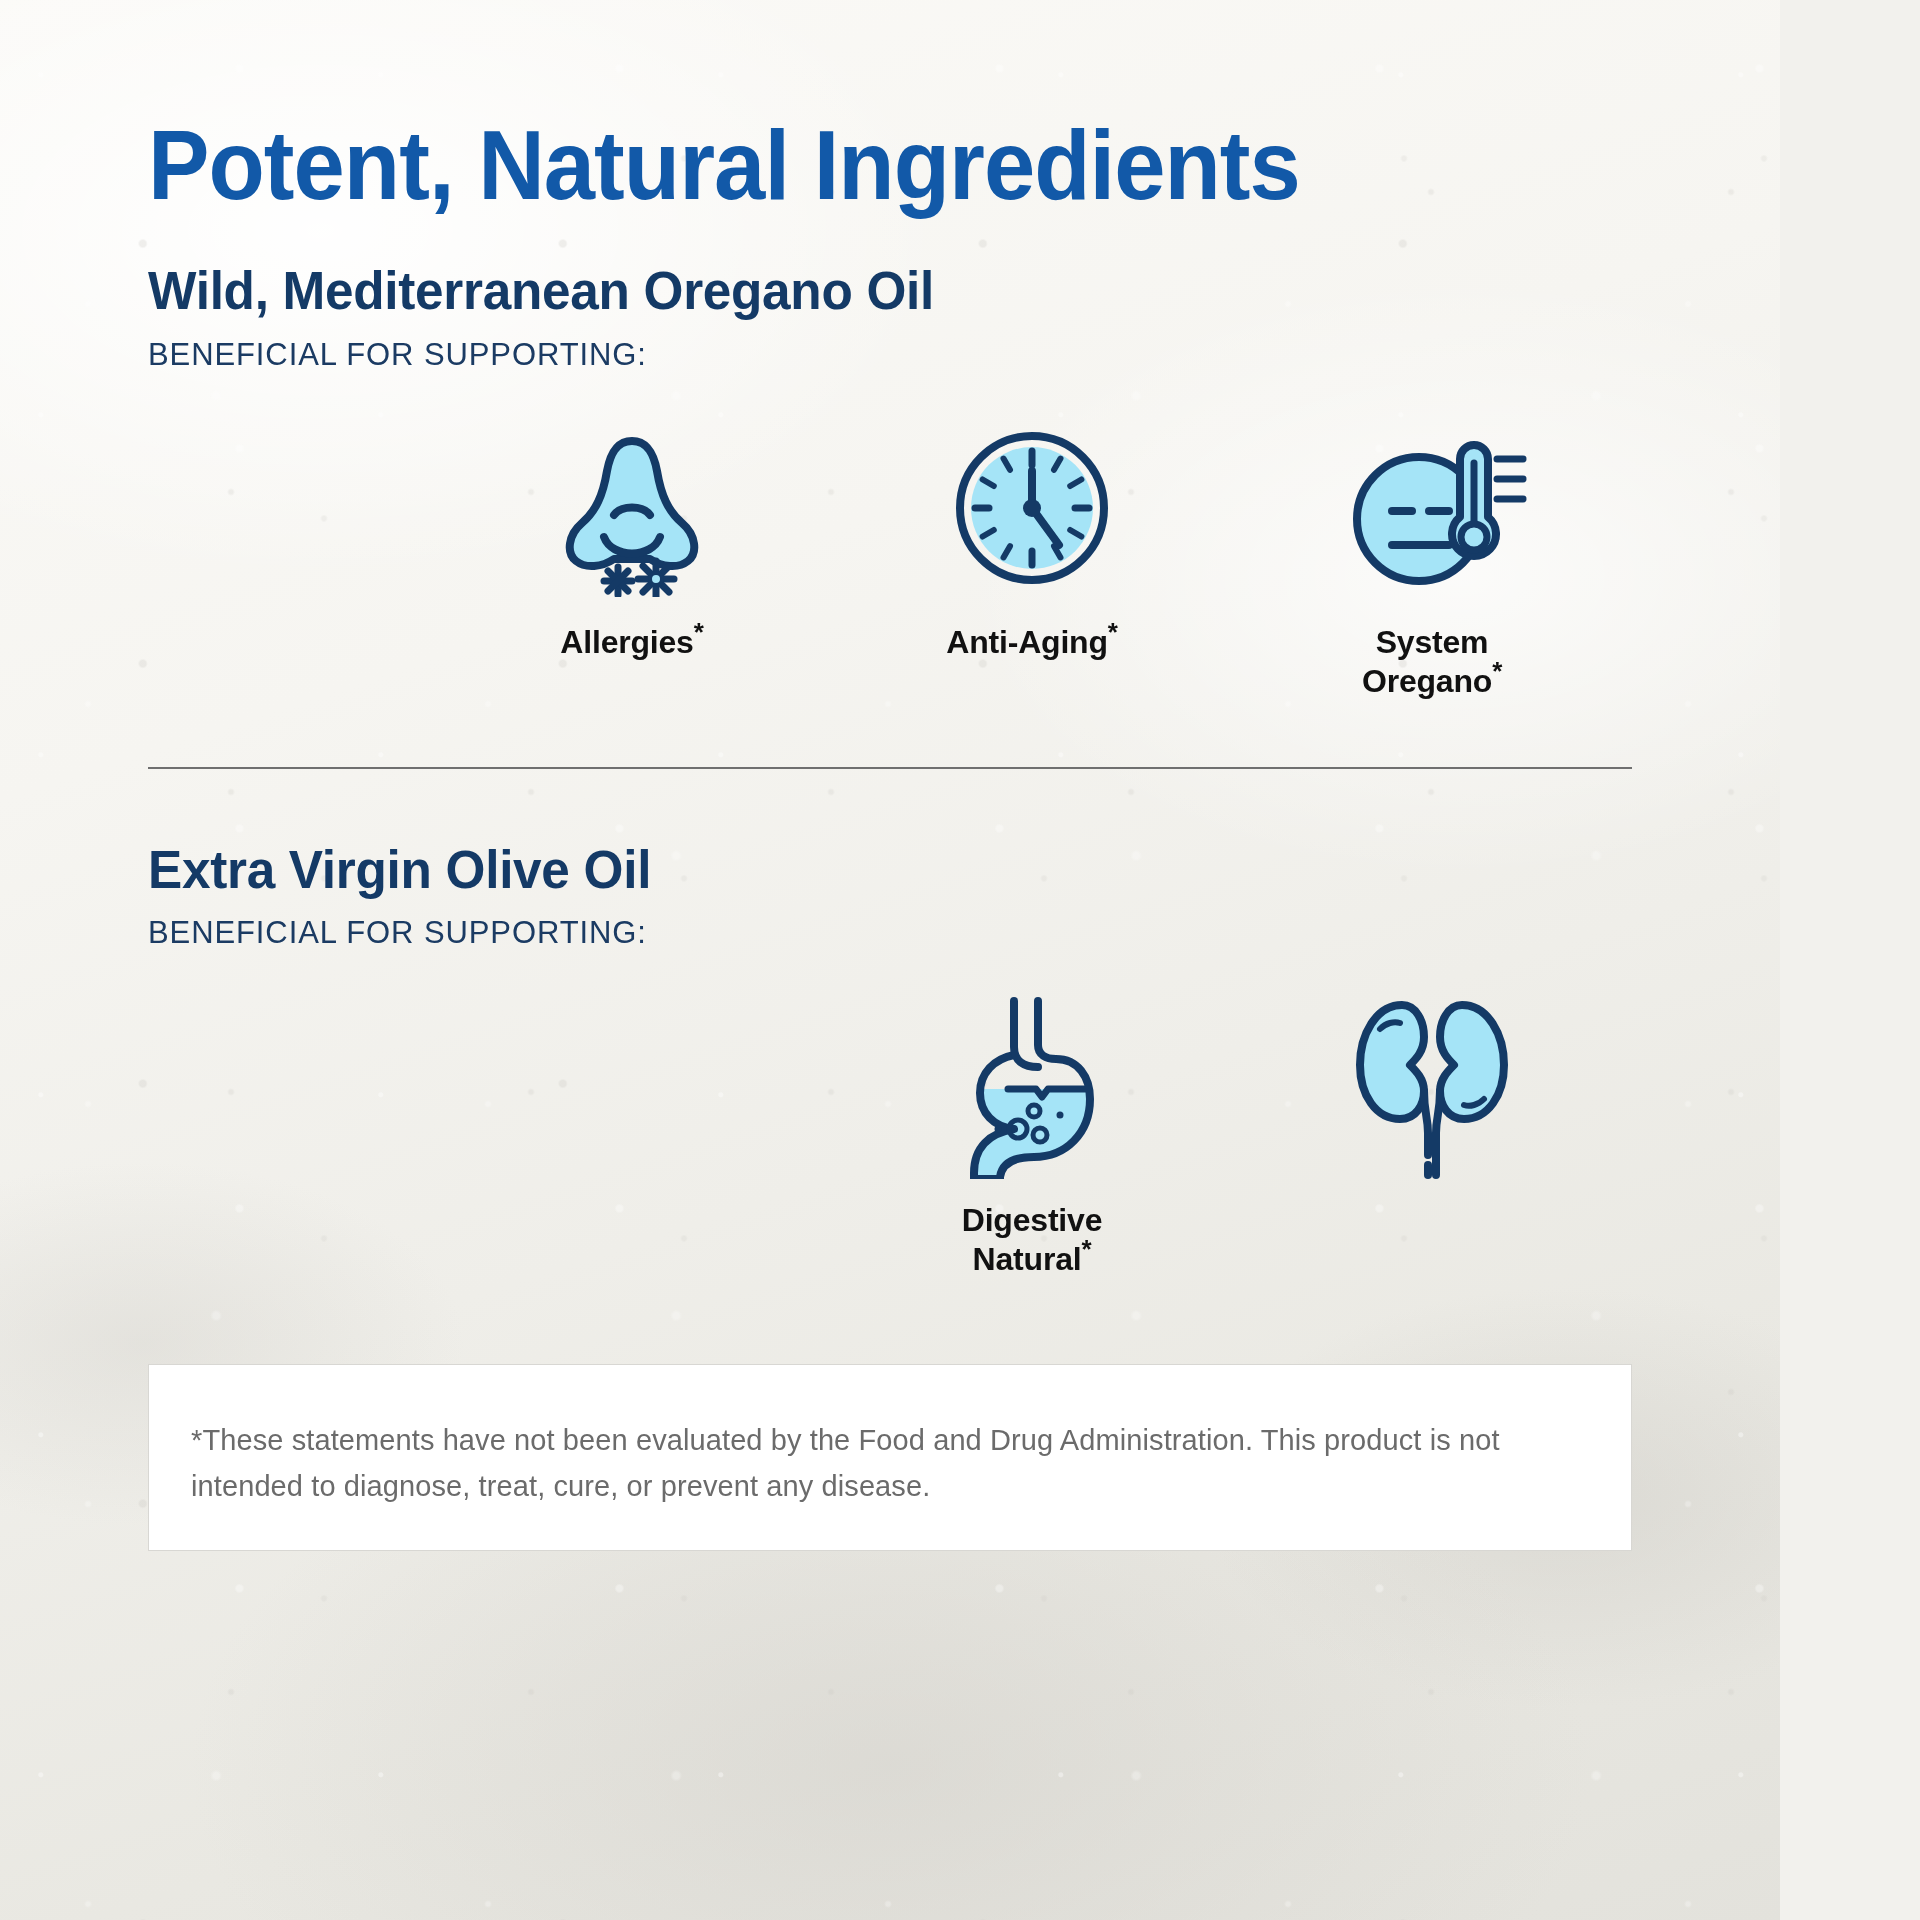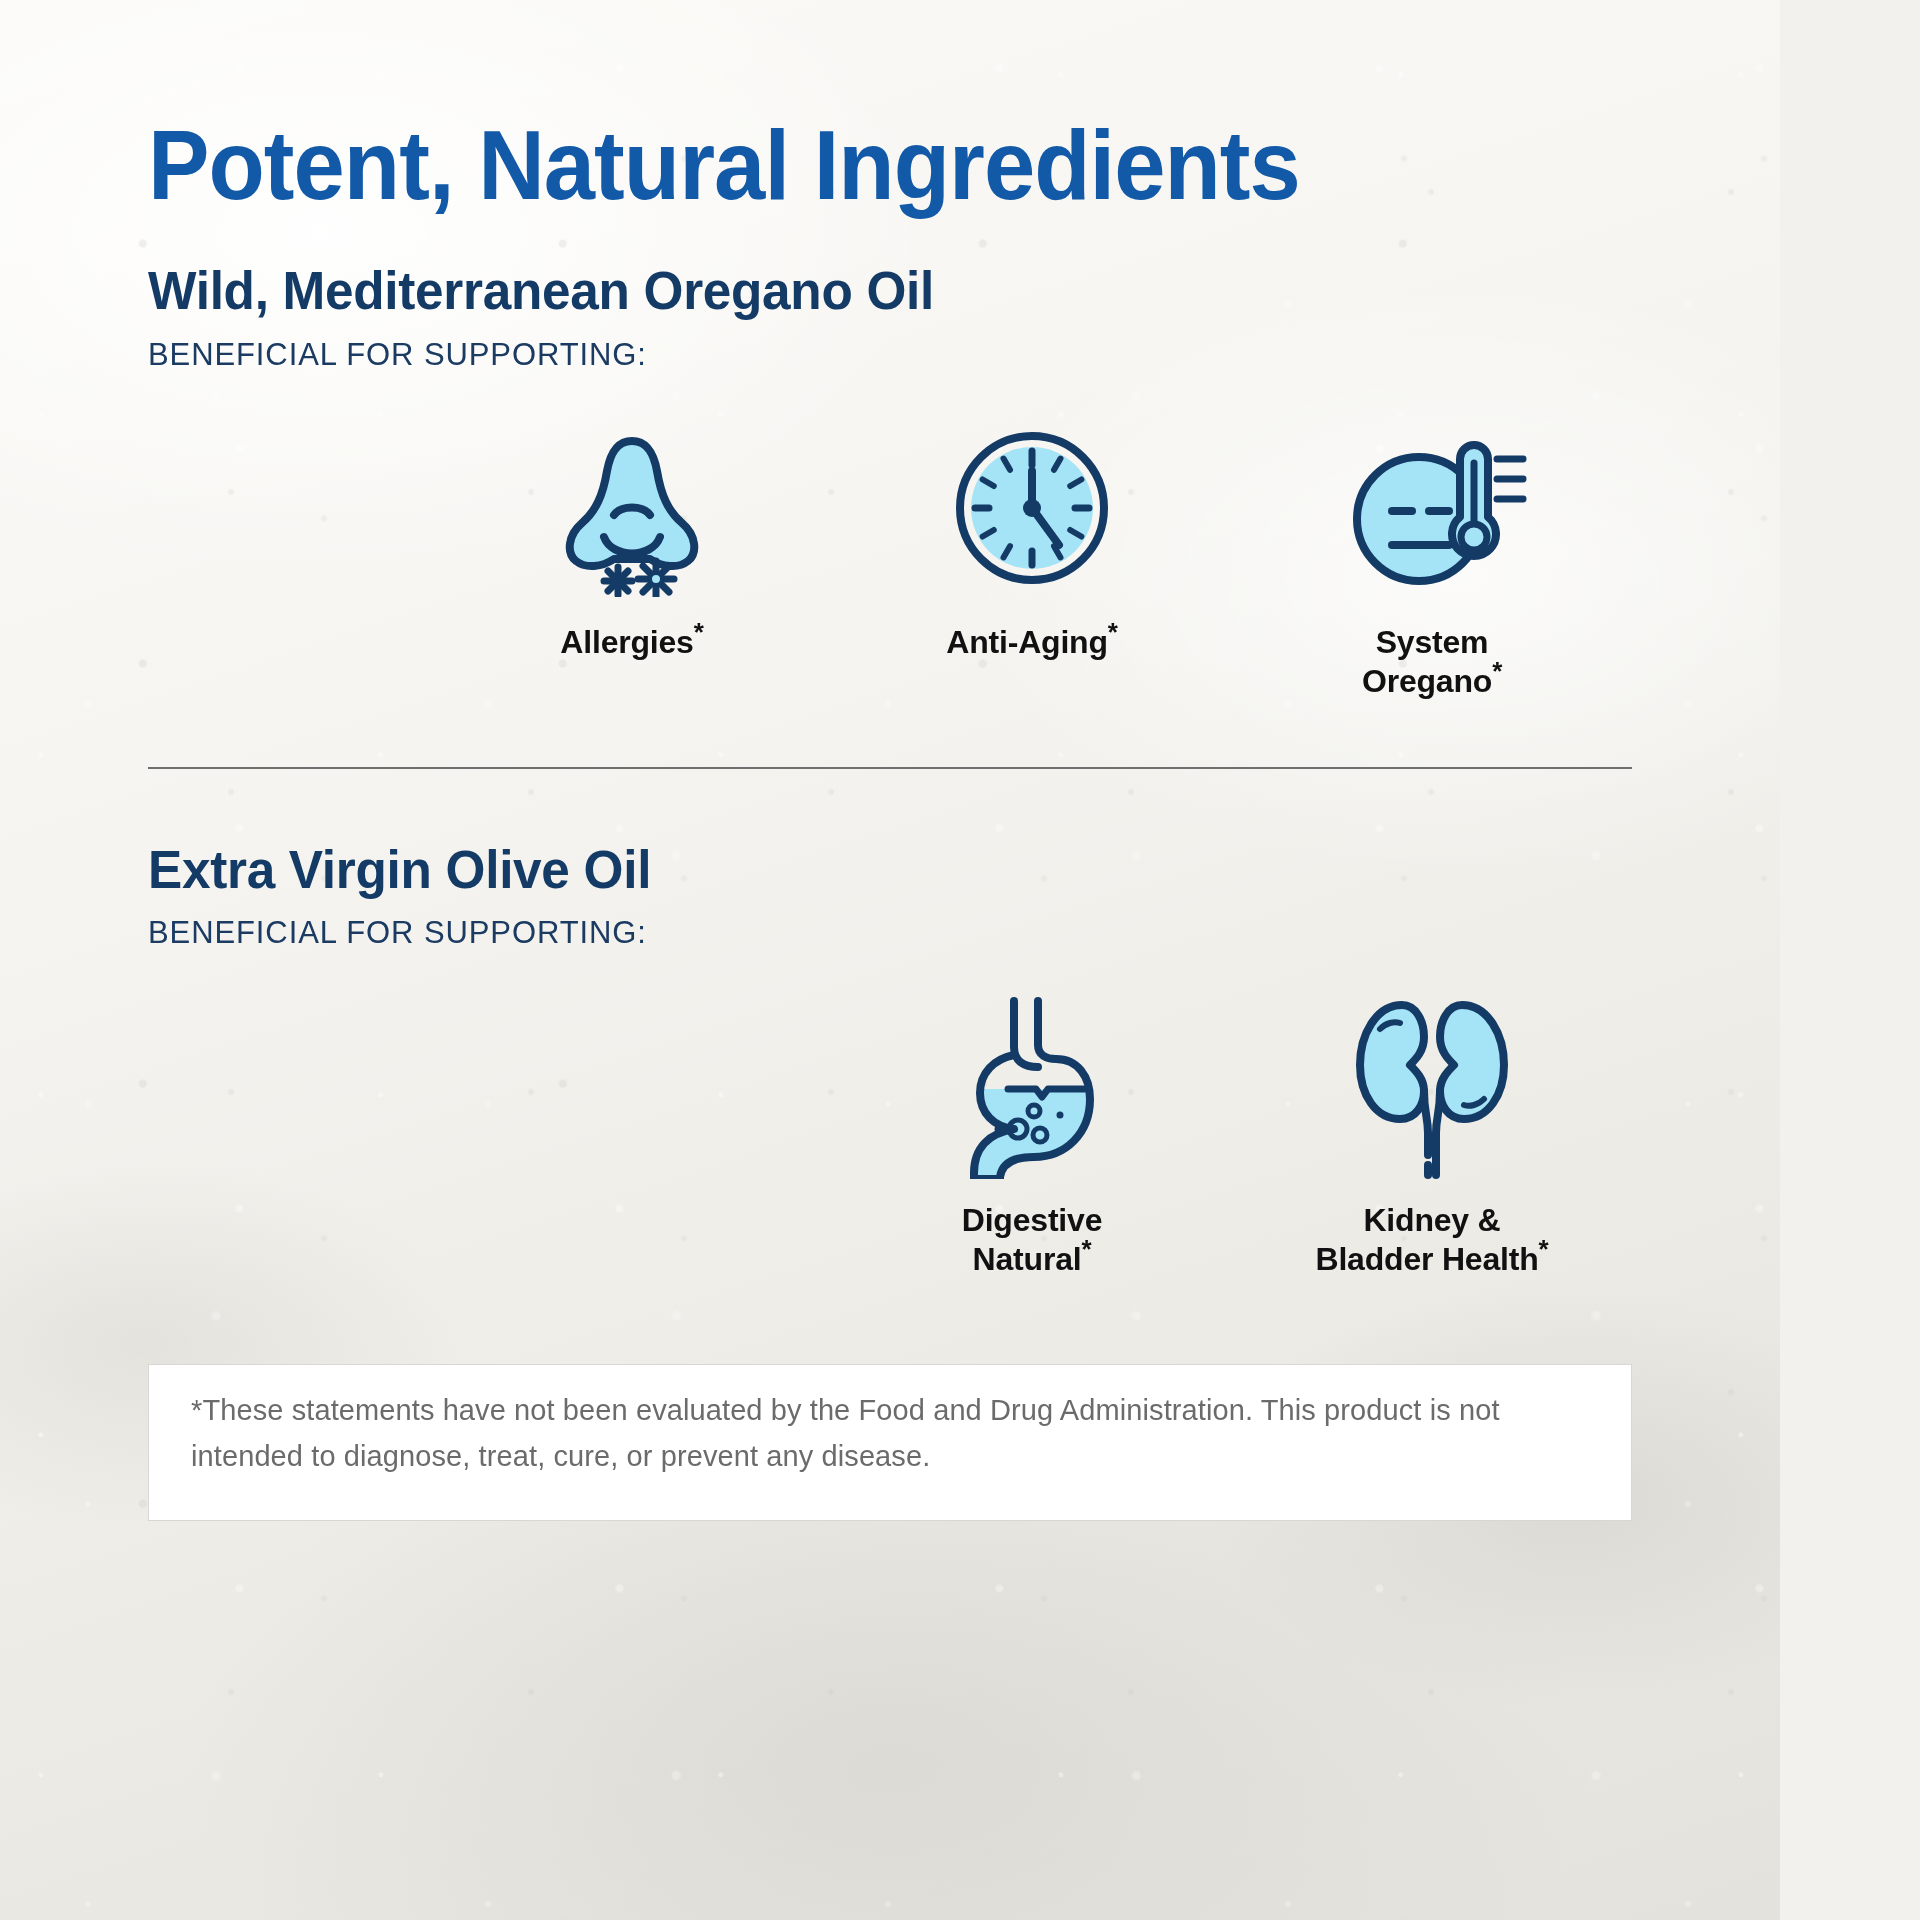--- a/index.html
+++ b/index.html
@@ -135,21 +135,21 @@
     height: 2px;
     background: #6f6f6f;
     margin-top: 66px;
   }
 
   
   .disclaimer {
     margin-top: 84px;
     border: 1px solid #d8d7d3;
     background: #ffffff;
-    padding: 22px 42px 40px 42px;
+    padding: 52px 42px 40px 42px;
     box-sizing: border-box;
   }
   .disclaimer-text {
     margin: 0;
     font-family: "Liberation Sans Narrow", "Liberation Sans", sans-serif;
     font-size: 29px;
     line-height: 1.62;
     color: #6b6b6b;
     letter-spacing: 0.1px;
   }
@@ -310,21 +310,20 @@
                 <path d="M152 106 C146 112 138 114 132 112"></path>
               </g>
 
               <g fill="none" stroke="#143a66" stroke-width="8" stroke-linecap="round">
                 <path d="M92 98 C92 120 96 124 96 140 L96 162"></path>
                 <path d="M96 172 L96 182"></path>
                 <path d="M108 98 C108 120 104 124 104 140 L104 182"></path>
               </g>
             </svg>
           </div>
-          <div class="benefit-label"><span>Kidney &amp;</span><br><span>Bladder Health</span><span class="star">*</span></div>
         </div>
 
       </div>
     </div>
 
     <div class="disclaimer">
       <p class="disclaimer-text">*These statements have not been evaluated by the Food and Drug Administration. This product is not intended to diagnose, treat, cure, or prevent any disease.</p>
     </div>
 
   </div>

